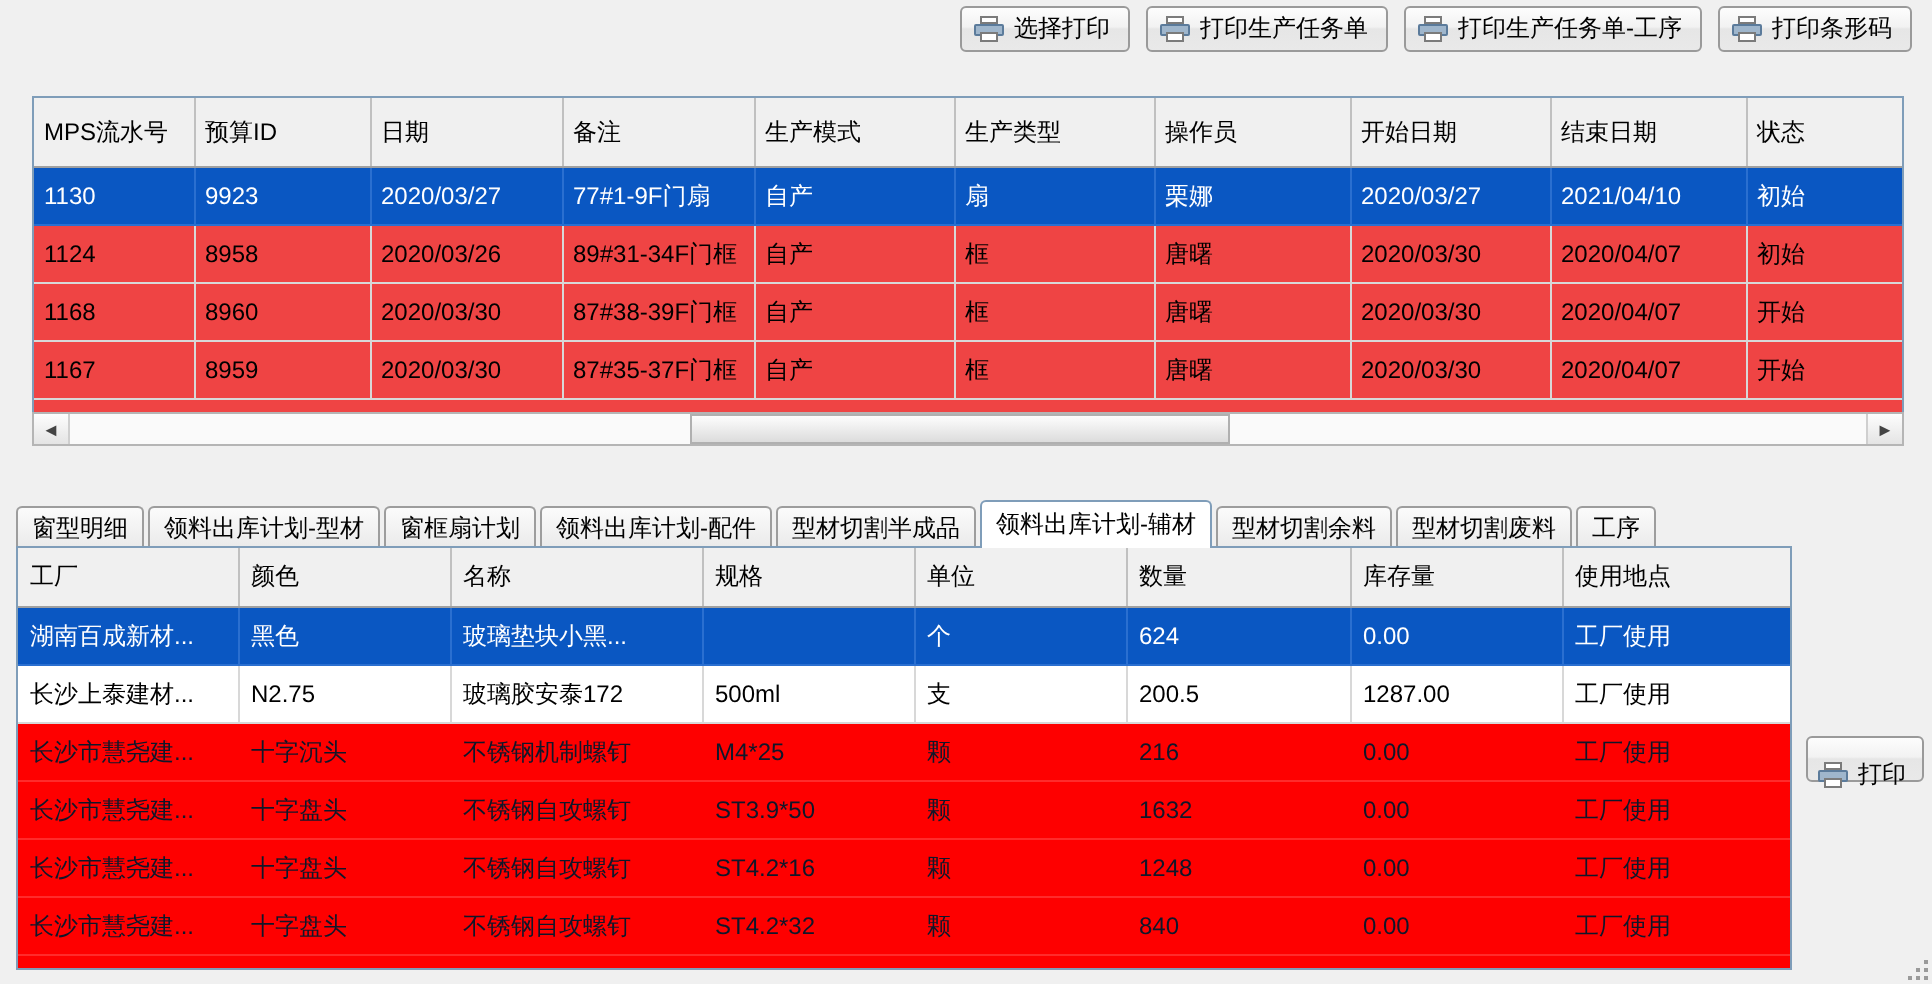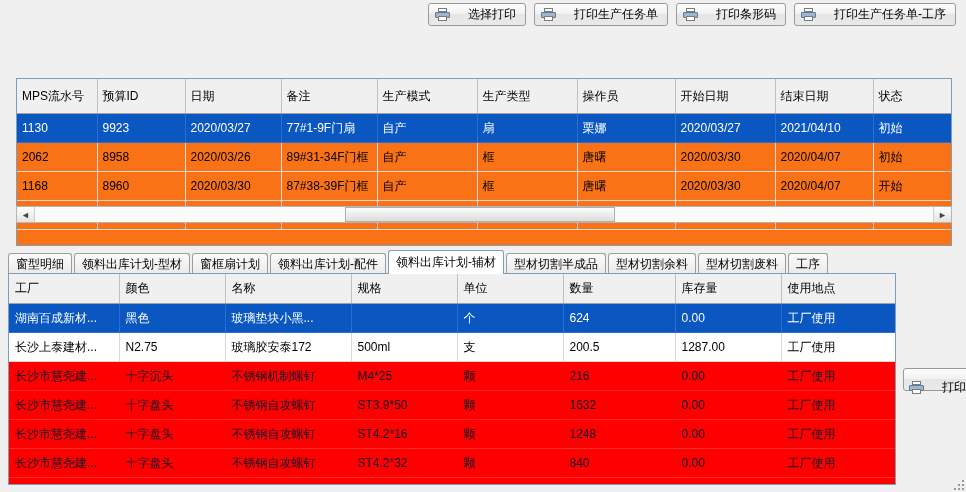--- a/index.html
+++ b/index.html
@@ -41,21 +41,21 @@
     position: absolute;
     right: 4px;
     top: 0px;
     display: flex;
     gap: 8px;
     align-items: center;
   }
   .tbtn {
     display: flex;
     align-items: center;
-    gap: 18px;
+    gap: 5px;
     height: 23px;
     padding: 0 9px 0 6px;
     background: linear-gradient(to bottom, #fdfdfd 0%, #f2f2f2 45%, #e6e6e6 50%, #e9e9e9 100%);
     border: 1px solid #9a9a9a;
     border-radius: 3px;
     font-size: 12px;
     color: #000;
     cursor: pointer;
     white-space: nowrap;
     box-sizing: border-box;
@@ -90,24 +90,23 @@
   }
 
   
   .grid-wrap {
     position: absolute;
     left: 12px;
     top: 45px;
     width: 936px;
     height: 168px;
     border: 1px solid #7f9db9;
-    background: #f97316;
-    box-sizing: border-box;
-    overflow: hidden;
-    margin-top: 30px;
+    background: #ef4444;
+    box-sizing: border-box;
+    overflow: hidden;
   }
   table.grid {
     border-collapse: collapse;
     table-layout: fixed;
     width: 100%;
     font-size: 12px;
   }
   table.grid th {
     background: #f0f0f0;
     border-right: 1px solid #c0c0c0;
@@ -320,29 +319,29 @@
             <i class="paper-bot"></i>
           </span>
         <span>打印生产任务单</span>
       </div>
       <div class="tbtn">
         <span class="printer-icon">
             <i class="paper-top"></i>
             <i class="body"></i>
             <i class="paper-bot"></i>
           </span>
-        <span>打印条形码</span>
+        <span>打印生产任务单-工序</span>
       </div>
       <div class="tbtn">
         <span class="printer-icon">
             <i class="paper-top"></i>
             <i class="body"></i>
             <i class="paper-bot"></i>
           </span>
-        <span>打印生产任务单-工序</span>
+        <span>打印条形码</span>
       </div>
     </div>
 
     <div class="grid-wrap">
       <table class="grid">
         <colgroup>
           <col style="width:80px">
             <col style="width:88px">
             <col style="width:96px">
             <col style="width:96px">
@@ -374,21 +373,21 @@
             <td>2020/03/27</td>
             <td>77#1-9F门扇</td>
             <td>自产</td>
             <td>扇</td>
             <td>栗娜</td>
             <td>2020/03/27</td>
             <td>2021/04/10</td>
             <td>初始</td>
           </tr>
           <tr>
-            <td>2062</td>
+            <td>1124</td>
             <td>8958</td>
             <td>2020/03/26</td>
             <td>89#31-34F门框</td>
             <td>自产</td>
             <td>框</td>
             <td>唐曙</td>
             <td>2020/03/30</td>
             <td>2020/04/07</td>
             <td>初始</td>
           </tr>
@@ -429,22 +428,22 @@
     </div>
   </div>
 
   <div class="bottom-title">MPS明细</div>
 
   <div class="tabs">
     <div class="tab">窗型明细</div>
     <div class="tab">领料出库计划-型材</div>
     <div class="tab">窗框扇计划</div>
     <div class="tab">领料出库计划-配件</div>
+    <div class="tab">型材切割半成品</div>
     <div class="tab active">领料出库计划-辅材</div>
-    <div class="tab">型材切割半成品</div>
     <div class="tab">型材切割余料</div>
     <div class="tab">型材切割废料</div>
     <div class="tab">工序</div>
   </div>
 
   <div class="detail-wrap">
     <table class="detail">
       <colgroup>
         <col style="width:110px">
           <col style="width:106px">

